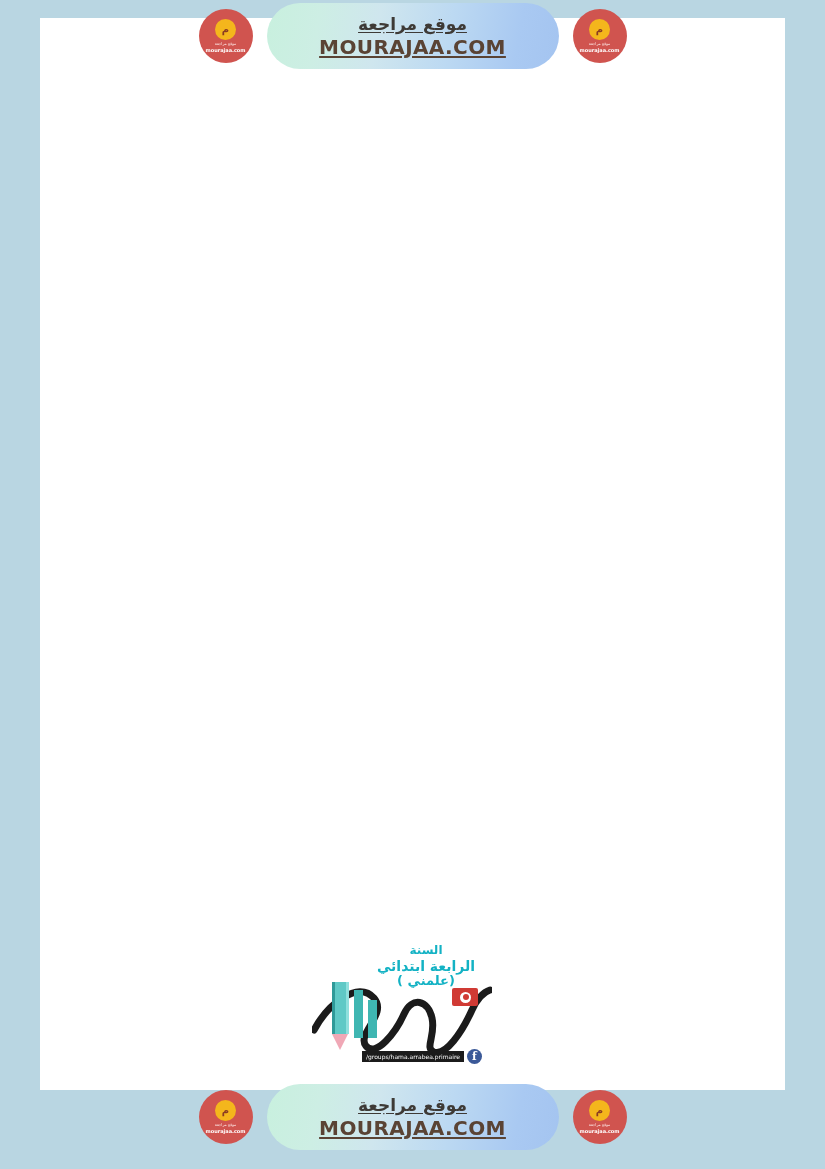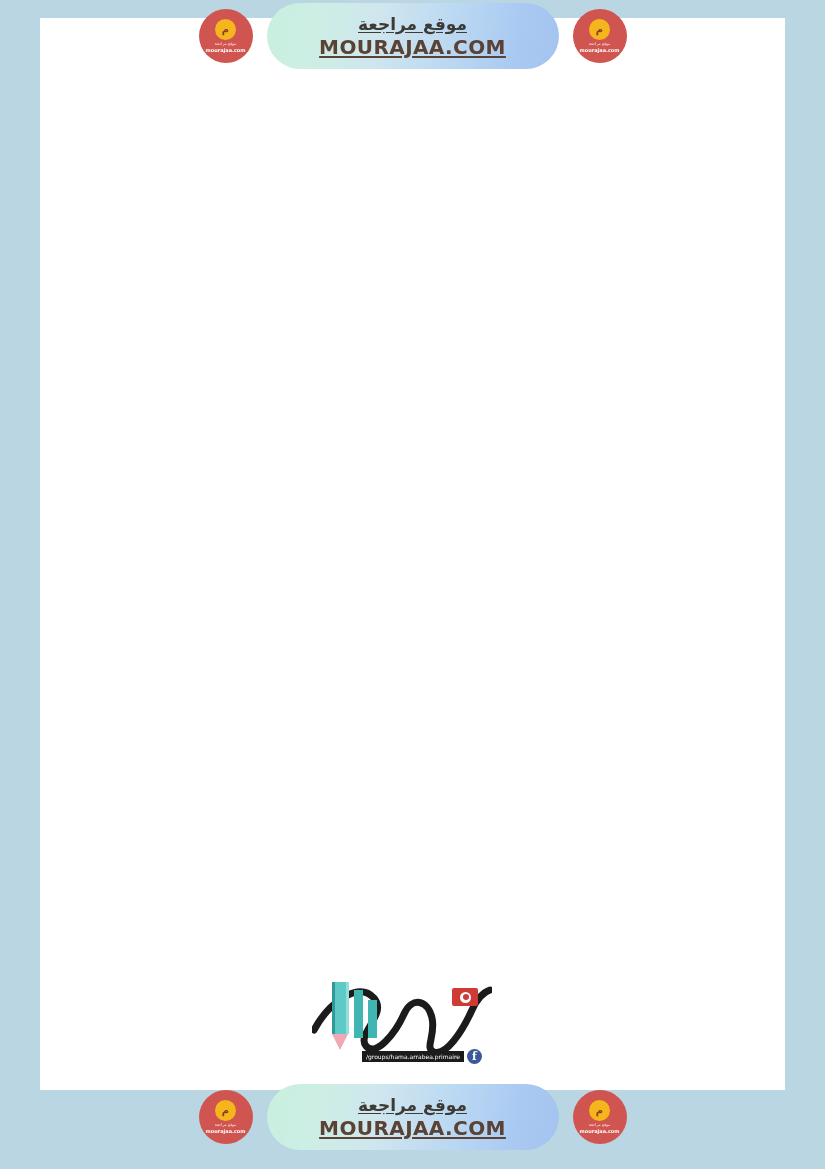--- a/index.html
+++ b/index.html
@@ -499,20 +499,25 @@
              C166 27, 172 22, 178 20" fill="none" stroke="#1b1b1b" stroke-width="7" stroke-linecap="round"></path>
   </svg>
 
   <div class="fl-pencil">
     <div class="body"></div>
     <div class="tip"></div>
   </div>
   <div class="fl-bar2"></div>
   <div class="fl-bar3"></div>
 
+  <div class="fl-text">
+    <div class="fl-l1">السنة</div>
+    <div class="fl-l2">الرابعة ابتدائي</div>
+    <div class="fl-l3">(علمني )</div>
+  </div>
 
   <div class="fl-flag">
     <div class="fl-flag-circle"></div>
   </div>
 
   <div class="fl-fb">
     <div class="fl-fb-icon">f</div>
     <div class="fl-fb-text">/groups/hama.arrabea.primaire</div>
   </div>
 </div>

